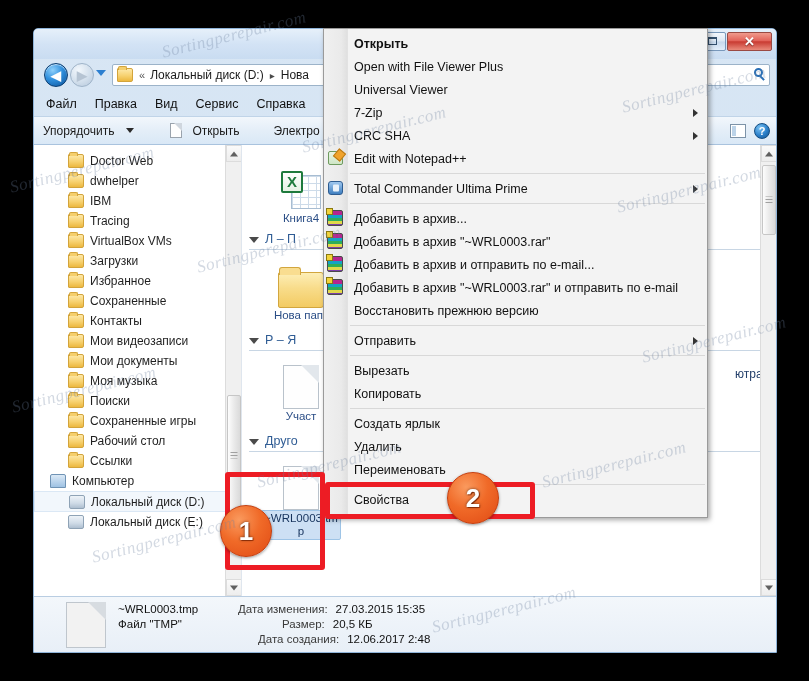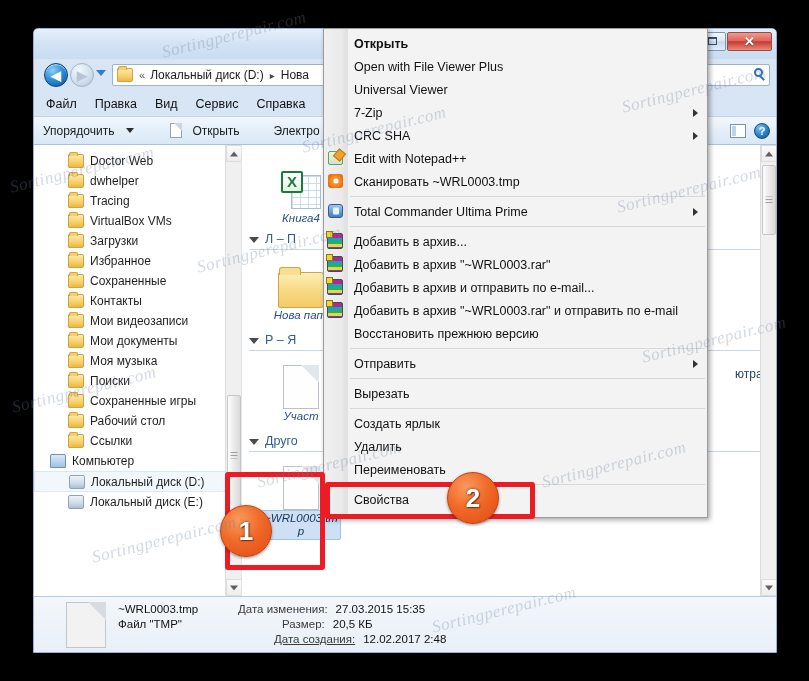--- a/index.html
+++ b/index.html
@@ -217,21 +217,21 @@
     font-size: 12.5px; color: #2f5c94; padding-left: 6px; margin-top: 6px;
   }
   .group-hdr .tri {
     width: 0; height: 0; border-left: 5px solid transparent;
     border-right: 5px solid transparent; border-top: 6px solid #4a4a4a;
     margin-top: 2px;
   }
   .group-line { height: 1px; background: #c8d6e4; margin: 3px 6px 0 6px; }
   .tiles { display: flex; flex-wrap: wrap; padding: 6px 0 0 18px; gap: 10px; }
   .tile { width: 80px; text-align: center; font-size: 11.5px; color: #2b4e86; }
-  .tile .label { line-height: 13px; word-break: break-all; padding: 1px 2px; font-style: italic; }
+  .tile .label { line-height: 13px; word-break: break-all; padding: 1px 2px; }
   .tile.selected .label {
     background: #cde0f4; border: 1px solid #9ec4e6; border-radius: 2px; color: #15325c;
   }
   .tile .art { height: 52px; display: flex; align-items: flex-end; justify-content: center; }
   .xls-icon { width: 40px; height: 40px; position: relative; }
   .xls-icon .sheet {
     position: absolute; right: 0; top: 4px; width: 30px; height: 34px;
     background: #fff; border: 1px solid #a8bdd2;
     background-image:
       repeating-linear-gradient(to right, #cddbe9 0 1px, transparent 1px 8px),
@@ -449,20 +449,24 @@
             <div class="tree-item">
               <span class="ficon"></span>
               <span>Doctor Web</span>
             </div>
             <div class="tree-item">
               <span class="ficon"></span>
               <span>dwhelper</span>
             </div>
             <div class="tree-item">
               <span class="ficon"></span>
+              <span>IBM</span>
+            </div>
+            <div class="tree-item">
+              <span class="ficon"></span>
               <span>Tracing</span>
             </div>
             <div class="tree-item">
               <span class="ficon"></span>
               <span>VirtualBox VMs</span>
             </div>
             <div class="tree-item">
               <span class="ficon"></span>
               <span>Загрузки</span>
             </div>
@@ -612,22 +616,22 @@
           <span class="dlabel">Дата изменения:</span>
           <span class="dval">27.03.2015 15:35</span>
         </div>
         <div class="drow">
           <span class="dcol1 dval">Файл "TMP"</span>
           <span class="dlabel" style="margin-left:44px;">Размер:</span>
           <span class="dval">20,5 КБ</span>
         </div>
         <div class="drow">
           <span class="dcol1"></span>
-          <span class="dlabel" style="margin-left:36px;text-decoration:underline;">Дата создания:</span>
-          <span class="dval">12.02.2017 2:48</span>
+          <span class="dlabel" style="margin-left:20px;">Дата создания:</span>
+          <span class="dval">12.06.2017 2:48</span>
         </div>
       </div>
     </div>
   </div>
 
   <div class="ctxmenu">
     <div class="ctx-gutter"></div>
     <div class="ctx-list" id="ctx-host">
         <div class="ctx-item bold">
           <span>Открыть</span>
@@ -643,24 +647,20 @@
           <span class="sub"></span>
         </div>
         <div class="ctx-item">
           <span>CRC SHA</span>
           <span class="sub"></span>
         </div>
         <div class="ctx-item">
           <span class="ico-npp"></span>
           <span>Edit with Notepad++</span>
         </div>
-        <div class="ctx-item">
-          <span class="ico-avast"></span>
-          <span>Сканировать ~WRL0003.tmp</span>
-        </div>
         <div class="ctx-sep"></div>
         <div class="ctx-item">
           <span class="ico-tc"></span>
           <span>Total Commander Ultima Prime</span>
           <span class="sub"></span>
         </div>
         <div class="ctx-sep"></div>
         <div class="ctx-item">
           <span class="ico-rar"></span>
           <span>Добавить в архив...</span>
@@ -681,20 +681,23 @@
           <span>Восстановить прежнюю версию</span>
         </div>
         <div class="ctx-sep"></div>
         <div class="ctx-item">
           <span>Отправить</span>
           <span class="sub"></span>
         </div>
         <div class="ctx-sep"></div>
         <div class="ctx-item">
           <span>Вырезать</span>
+        </div>
+        <div class="ctx-item">
+          <span>Копировать</span>
         </div>
         <div class="ctx-sep"></div>
         <div class="ctx-item">
           <span>Создать ярлык</span>
         </div>
         <div class="ctx-item">
           <span>Удалить</span>
         </div>
         <div class="ctx-item">
           <span>Переименовать</span>

